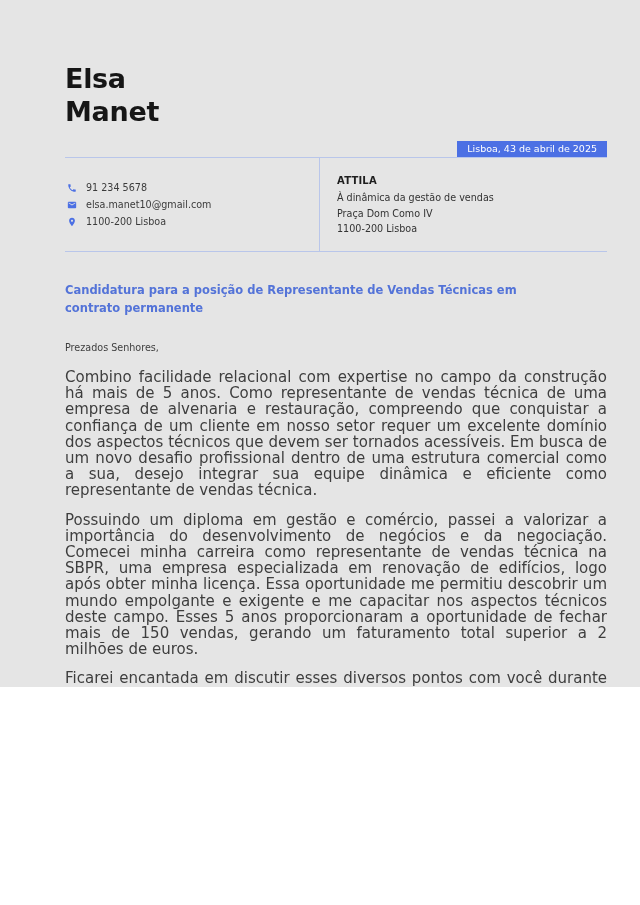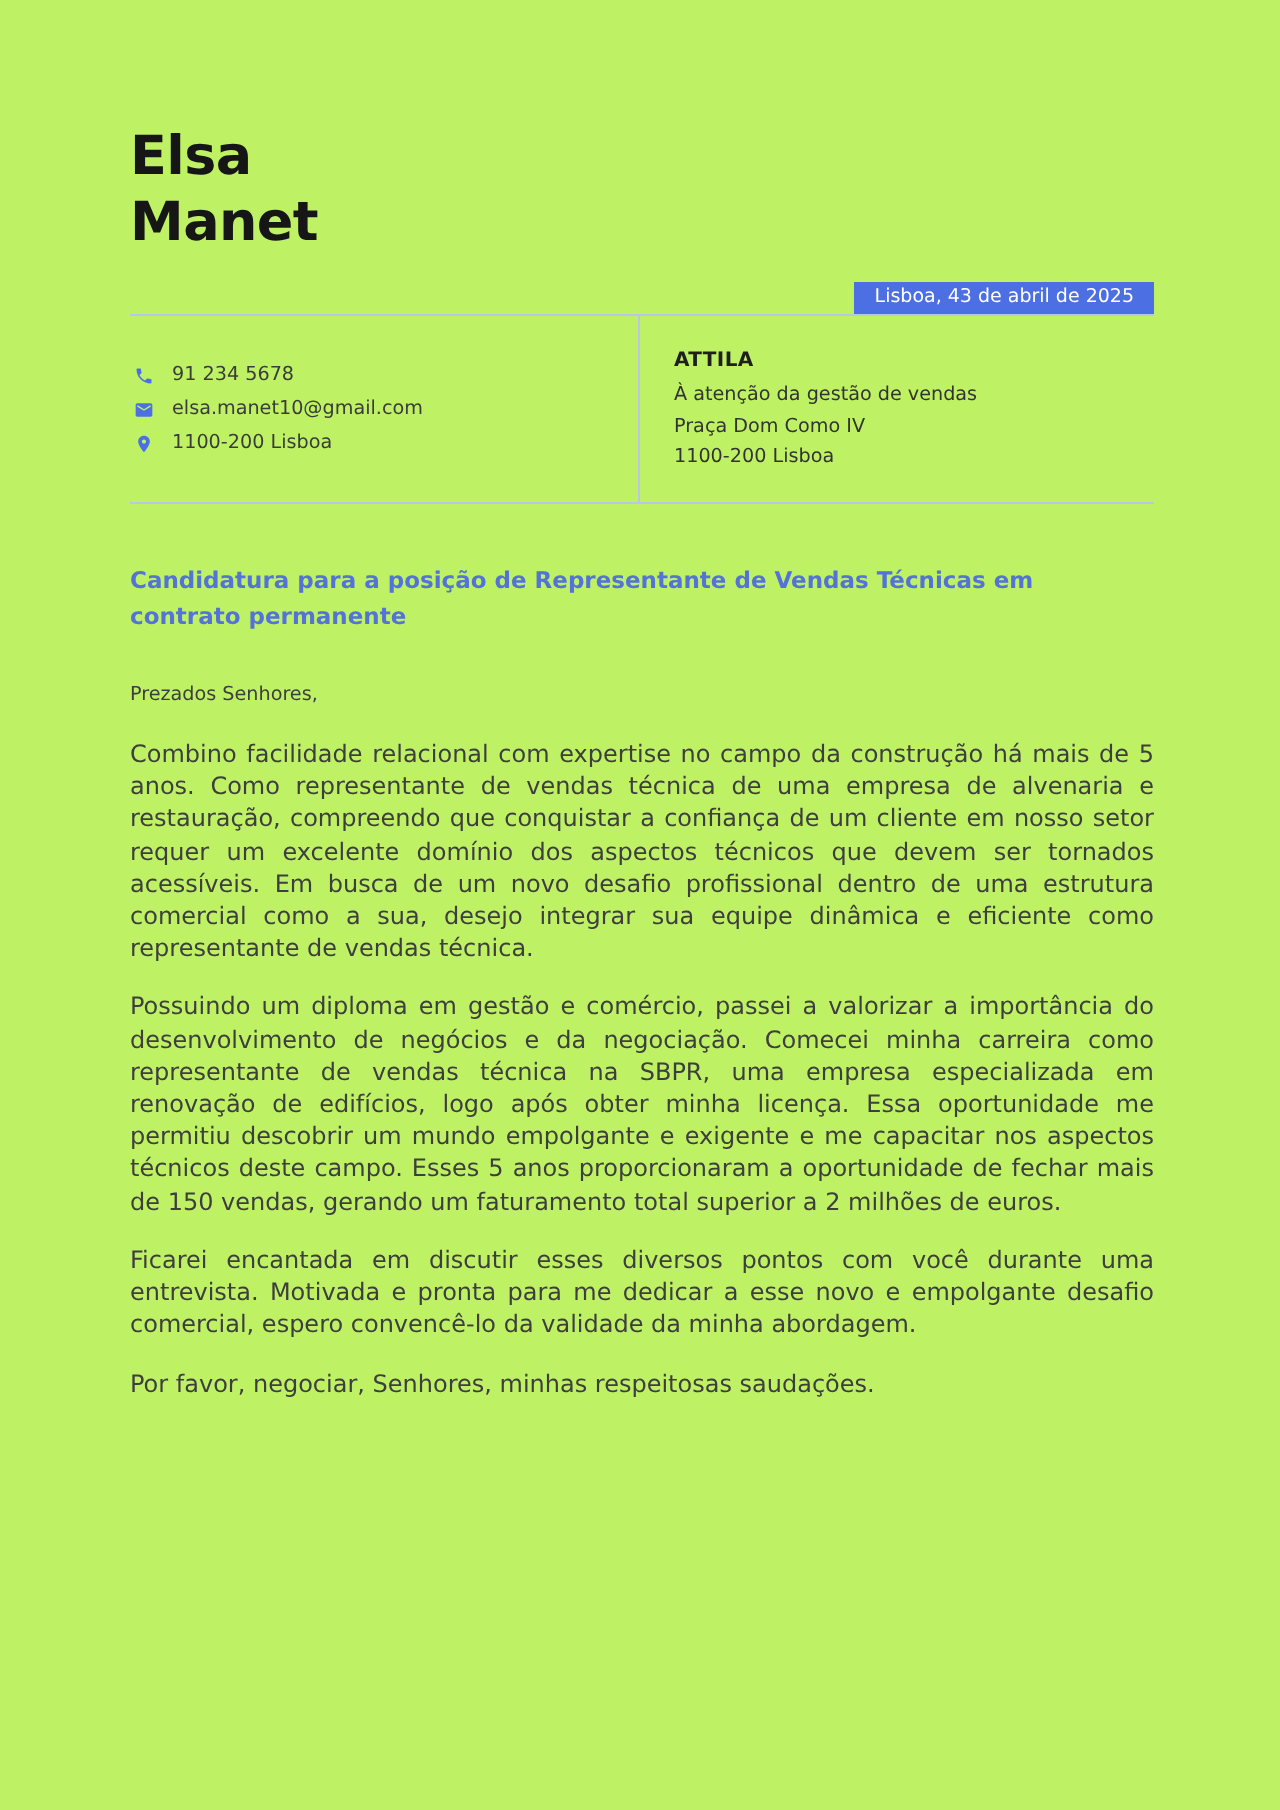--- a/index.html
+++ b/index.html
@@ -5,24 +5,24 @@
 <style>
   :root{
     --accent:#4c70e4;
     --heading:#5373d8;
     --line:#b9c6ea;
     --body-text:#3e3e3e;
   }
   *{box-sizing:border-box;margin:0;padding:0;}
   html,body{background:#ffffff;}
   .page{
-    width:640px;height:905px;
-    background:#bef264;
+    width:640px;height:687px;
+    background:#e5e5e5;
     font-family:"DejaVu Sans","Liberation Sans",sans-serif;
-    padding:58px 63px 0 65px;
+    padding:58px 33px 0 65px;
     overflow:hidden;
     position:relative;
   }
   
   .name{
     font-size:27px;
     line-height:33px;
     font-weight:700;
     color:#161616;
     letter-spacing:-0.3px;
@@ -95,21 +95,21 @@
     color:var(--heading);
   }
   .salutation{
     margin-top:22px;
     font-size:9.6px;
     line-height:16.2px;
     color:var(--body-text);
   }
   .body-p{
     margin-top:13px;
-    font-size:12px;
+    font-size:15px;
     line-height:16.2px;
     text-align:justify;
     color:var(--body-text);
   }
   .closing{
     margin-top:14px;
     text-align:left;
   }
   .signature{
     margin-top:14px;
@@ -149,21 +149,21 @@
       </div>
       <div class="c-row">
         <svg class="icon" viewBox="0 0 24 24" aria-hidden="true">
           <path d="M12 2C8.13 2 5 5.13 5 9c0 5.25 7 13 7 13s7-7.75 7-13c0-3.87-3.13-7-7-7zm0 9.5c-1.38 0-2.5-1.12-2.5-2.5S10.62 6.5 12 6.5s2.5 1.12 2.5 2.5-1.12 2.5-2.5 2.5z"></path>
         </svg>
         <span>1100-200 Lisboa</span>
       </div>
     </div>
     <div class="recipient">
       <div class="r-name">ATTILA</div>
-      <div class="r-line">À atenção da gestão de vendas</div>
+      <div class="r-line">À dinâmica da gestão de vendas</div>
       <div class="r-line">Praça Dom Como IV</div>
       <div class="r-line">1100-200 Lisboa</div>
     </div>
   </section>
 
   <main>
     <h2 class="subject">Candidatura para a posição de Representante de Vendas Técnicas em contrato permanente</h2>
     <p class="salutation">Prezados Senhores,</p>
     <p class="body-p">Combino facilidade relacional com expertise no campo da construção há mais de 5 anos. Como representante de vendas técnica de uma empresa de alvenaria e restauração, compreendo que conquistar a confiança de um cliente em nosso setor requer um excelente domínio dos aspectos técnicos que devem ser tornados acessíveis. Em busca de um novo desafio profissional dentro de uma estrutura comercial como a sua, desejo integrar sua equipe dinâmica e eficiente como representante de vendas técnica.</p>
     <p class="body-p">Possuindo um diploma em gestão e comércio, passei a valorizar a importância do desenvolvimento de negócios e da negociação. Comecei minha carreira como representante de vendas técnica na SBPR, uma empresa especializada em renovação de edifícios, logo após obter minha licença. Essa oportunidade me permitiu descobrir um mundo empolgante e exigente e me capacitar nos aspectos técnicos deste campo. Esses 5 anos proporcionaram a oportunidade de fechar mais de 150 vendas, gerando um faturamento total superior a 2 milhões de euros.</p>

